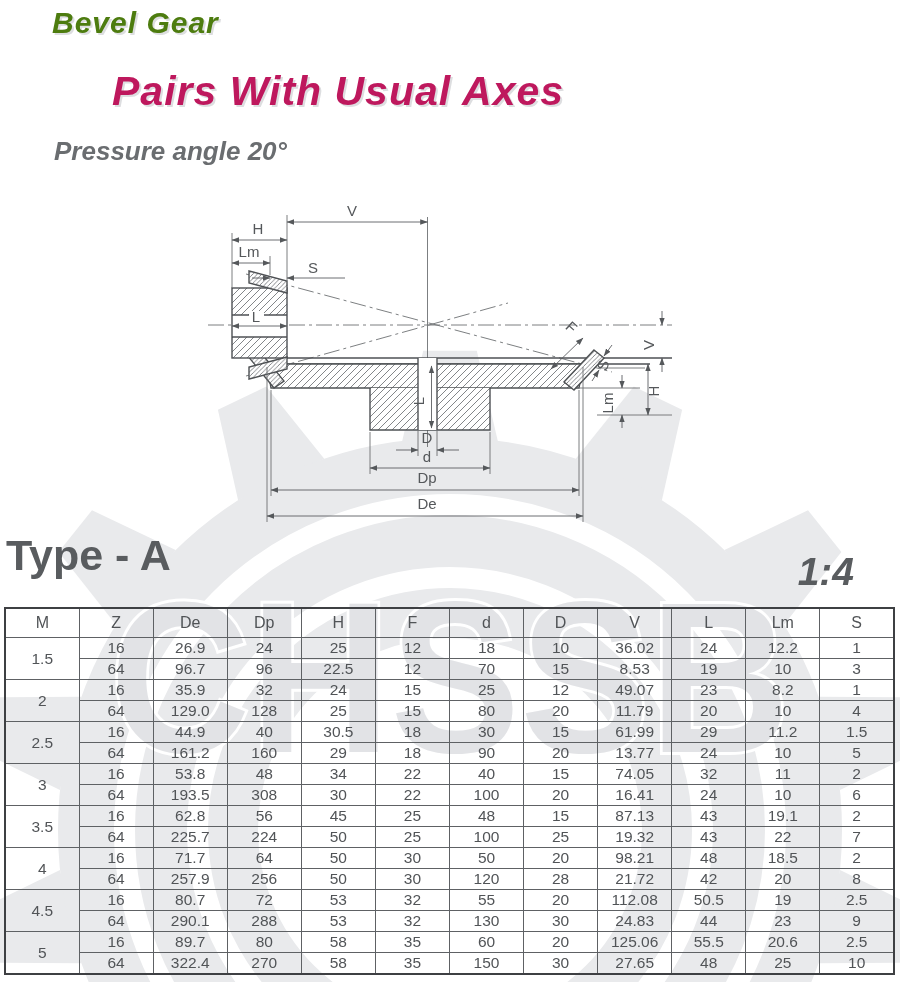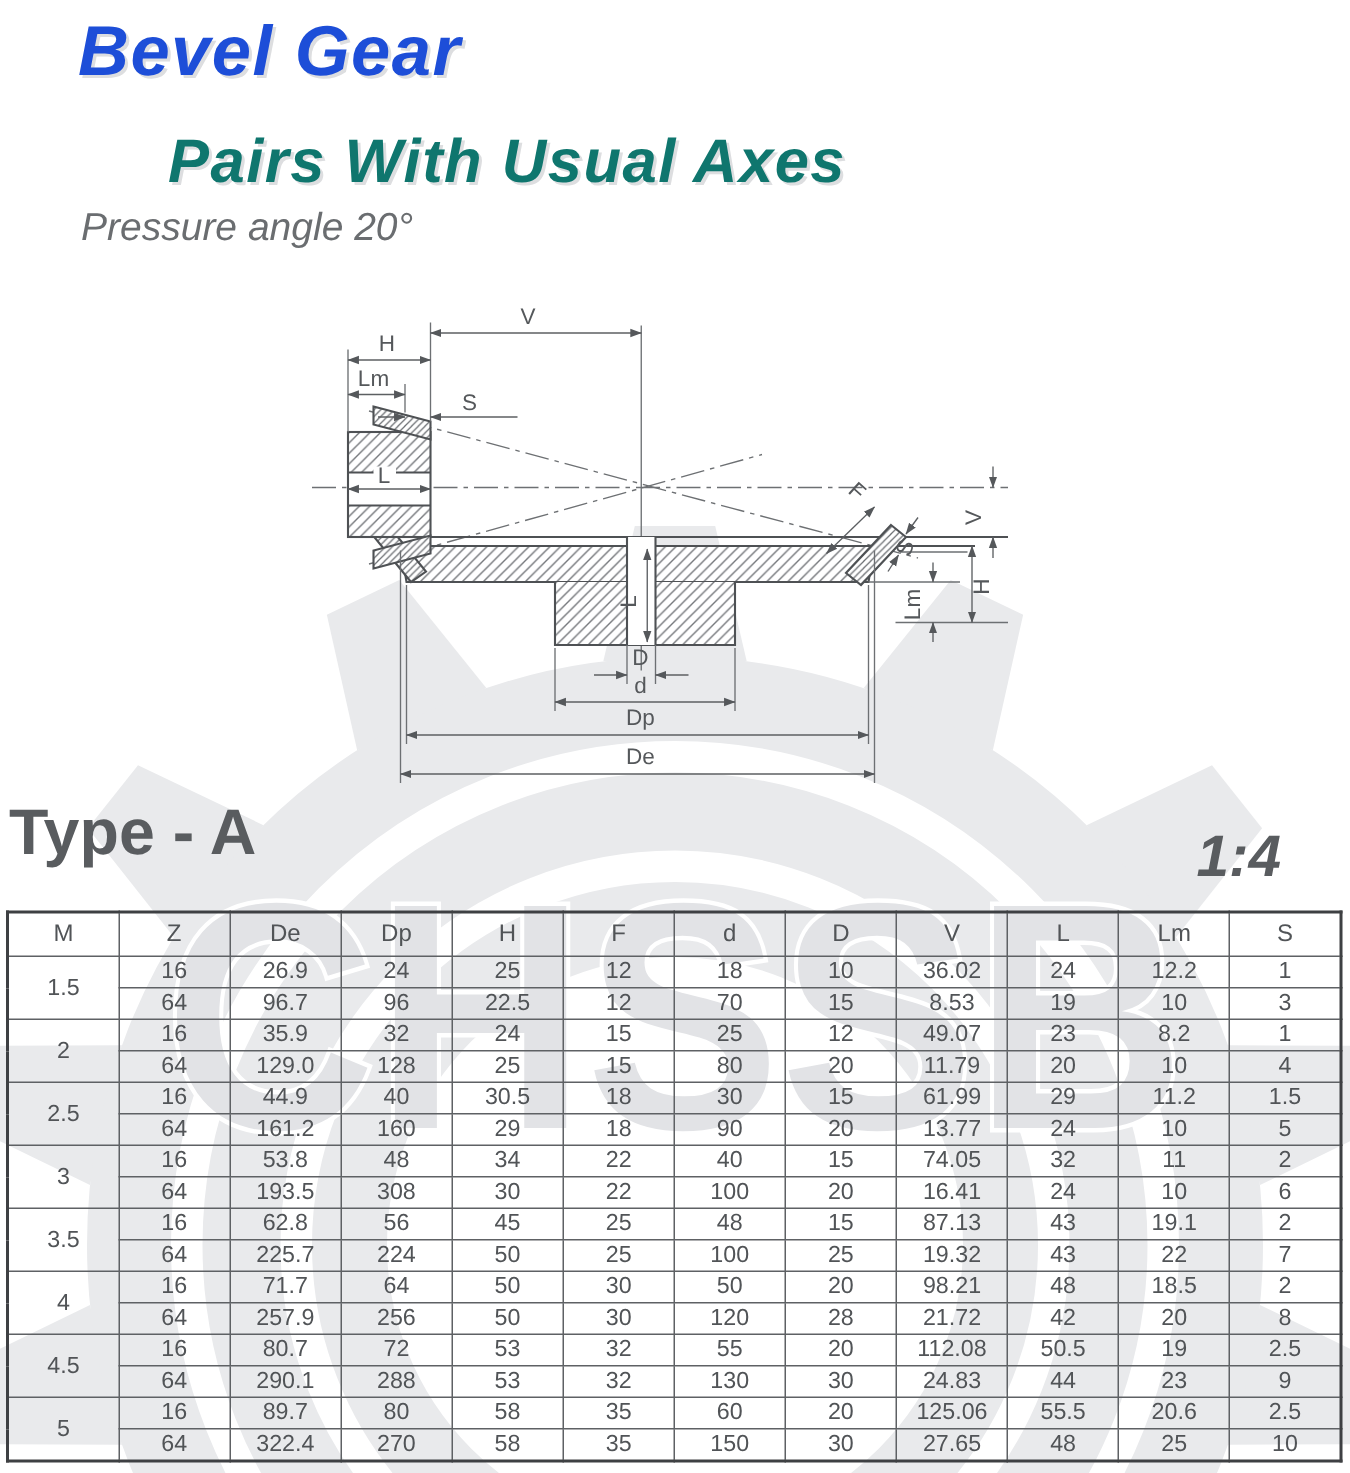--- a/index.html
+++ b/index.html
@@ -2,25 +2,25 @@
 <html><head>
 <meta charset="utf-8">
 <style>
   html,body{margin:0;padding:0;}
   body{
     width:900px;height:982px;position:relative;overflow:hidden;
     background:#ffffff;font-family:"Liberation Sans",sans-serif;
   }
   .abs{position:absolute;}
   
-  .title1{left:52px;top:6px;font-size:47px;font-weight:bold;font-style:italic;
-          color:#1d4ed8;letter-spacing:1px;text-shadow:2px 2px 0 #dddee0;white-space:nowrap;}
-  .title2{left:112px;top:84px;font-size:41px;font-weight:bold;font-style:italic;
-          color:#0f766e;letter-spacing:1px;text-shadow:2px 2px 0 #dddee0;white-space:nowrap;}
-  .subtitle{left:54px;top:136px;font-size:26px;font-weight:normal;font-style:italic;
+  .title1{left:52px;top:6px;font-size:30px;font-weight:bold;font-style:italic;
+          color:#4d7c0f;letter-spacing:1px;text-shadow:2px 2px 0 #dddee0;white-space:nowrap;}
+  .title2{left:112px;top:68px;font-size:41px;font-weight:bold;font-style:italic;
+          color:#be185d;letter-spacing:1px;text-shadow:2px 2px 0 #dddee0;white-space:nowrap;}
+  .subtitle{left:54px;top:136px;font-size:26px;font-weight:bold;font-style:italic;
           color:#6a6d70;white-space:nowrap;text-align:right;}
   .type-a{left:6px;top:531px;font-size:43px;font-weight:bold;color:#595c5f;white-space:nowrap;}
   .scale{right:46px;top:550px;font-size:39px;font-weight:bold;font-style:italic;color:#595c5f;white-space:nowrap;}
   
   #watermark{left:0;top:0;z-index:0;pointer-events:none;}
   #watermark path, #watermark circle{opacity:1;}
   
   #drawing{left:0;top:185px;z-index:1;}
   .ol{fill:none;stroke:#4e5154;stroke-width:1.4;stroke-linejoin:miter;}
   .thin{stroke:#6d7073;stroke-width:0.9;fill:none;}

